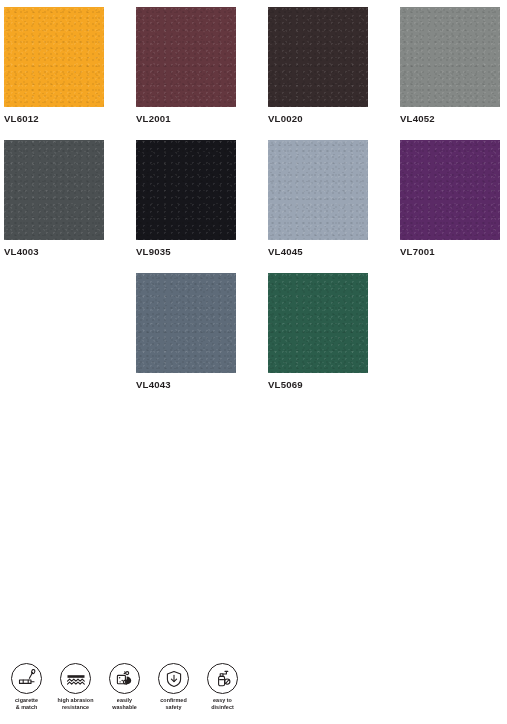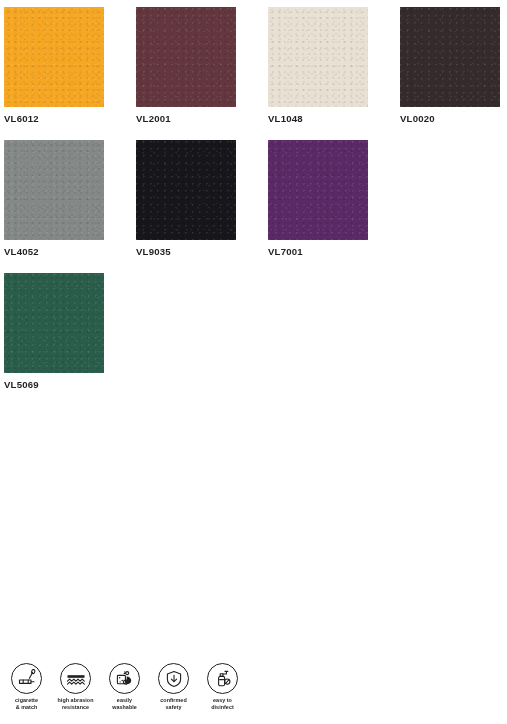--- a/index.html
+++ b/index.html
@@ -125,40 +125,48 @@
 <div id="swatch-grid">
     <div class="swatch-cell">
       <div class="swatch-chip" style="background-color: rgb(245, 166, 35);"></div>
       <div class="swatch-label">VL6012</div>
     </div>
     <div class="swatch-cell">
       <div class="swatch-chip" style="background-color: rgb(100, 55, 63);"></div>
       <div class="swatch-label">VL2001</div>
     </div>
     <div class="swatch-cell">
-      <div class="swatch-chip" style="background-color: rgb(232, 224, 211);"></div>
-      <div class="swatch-label">VL1048</div>
-    </div>
-    <div class="swatch-cell">
       <div class="swatch-chip" style="background-color: rgb(54, 43, 44);"></div>
       <div class="swatch-label">VL0020</div>
     </div>
     <div class="swatch-cell">
       <div class="swatch-chip" style="background-color: rgb(132, 136, 134);"></div>
       <div class="swatch-label">VL4052</div>
     </div>
     <div class="swatch-cell">
+      <div class="swatch-chip" style="background-color: rgb(75, 80, 82);"></div>
+      <div class="swatch-label">VL4003</div>
+    </div>
+    <div class="swatch-cell">
       <div class="swatch-chip" style="background-color: rgb(22, 22, 27);"></div>
       <div class="swatch-label">VL9035</div>
     </div>
     <div class="swatch-cell">
+      <div class="swatch-chip" style="background-color: rgb(154, 165, 180);"></div>
+      <div class="swatch-label">VL4045</div>
+    </div>
+    <div class="swatch-cell">
       <div class="swatch-chip" style="background-color: rgb(91, 42, 102);"></div>
       <div class="swatch-label">VL7001</div>
     </div>
     <div class="swatch-cell empty"></div>
+    <div class="swatch-cell">
+      <div class="swatch-chip" style="background-color: rgb(94, 107, 121);"></div>
+      <div class="swatch-label">VL4043</div>
+    </div>
     <div class="swatch-cell">
       <div class="swatch-chip" style="background-color: rgb(43, 93, 75);"></div>
       <div class="swatch-label">VL5069</div>
     </div>
   </div>
 
 <div id="pictogram-bar">
     <div class="picto-item">
       <div class="picto-circle">
         <svg width="20" height="20" viewBox="0 0 20 20">

